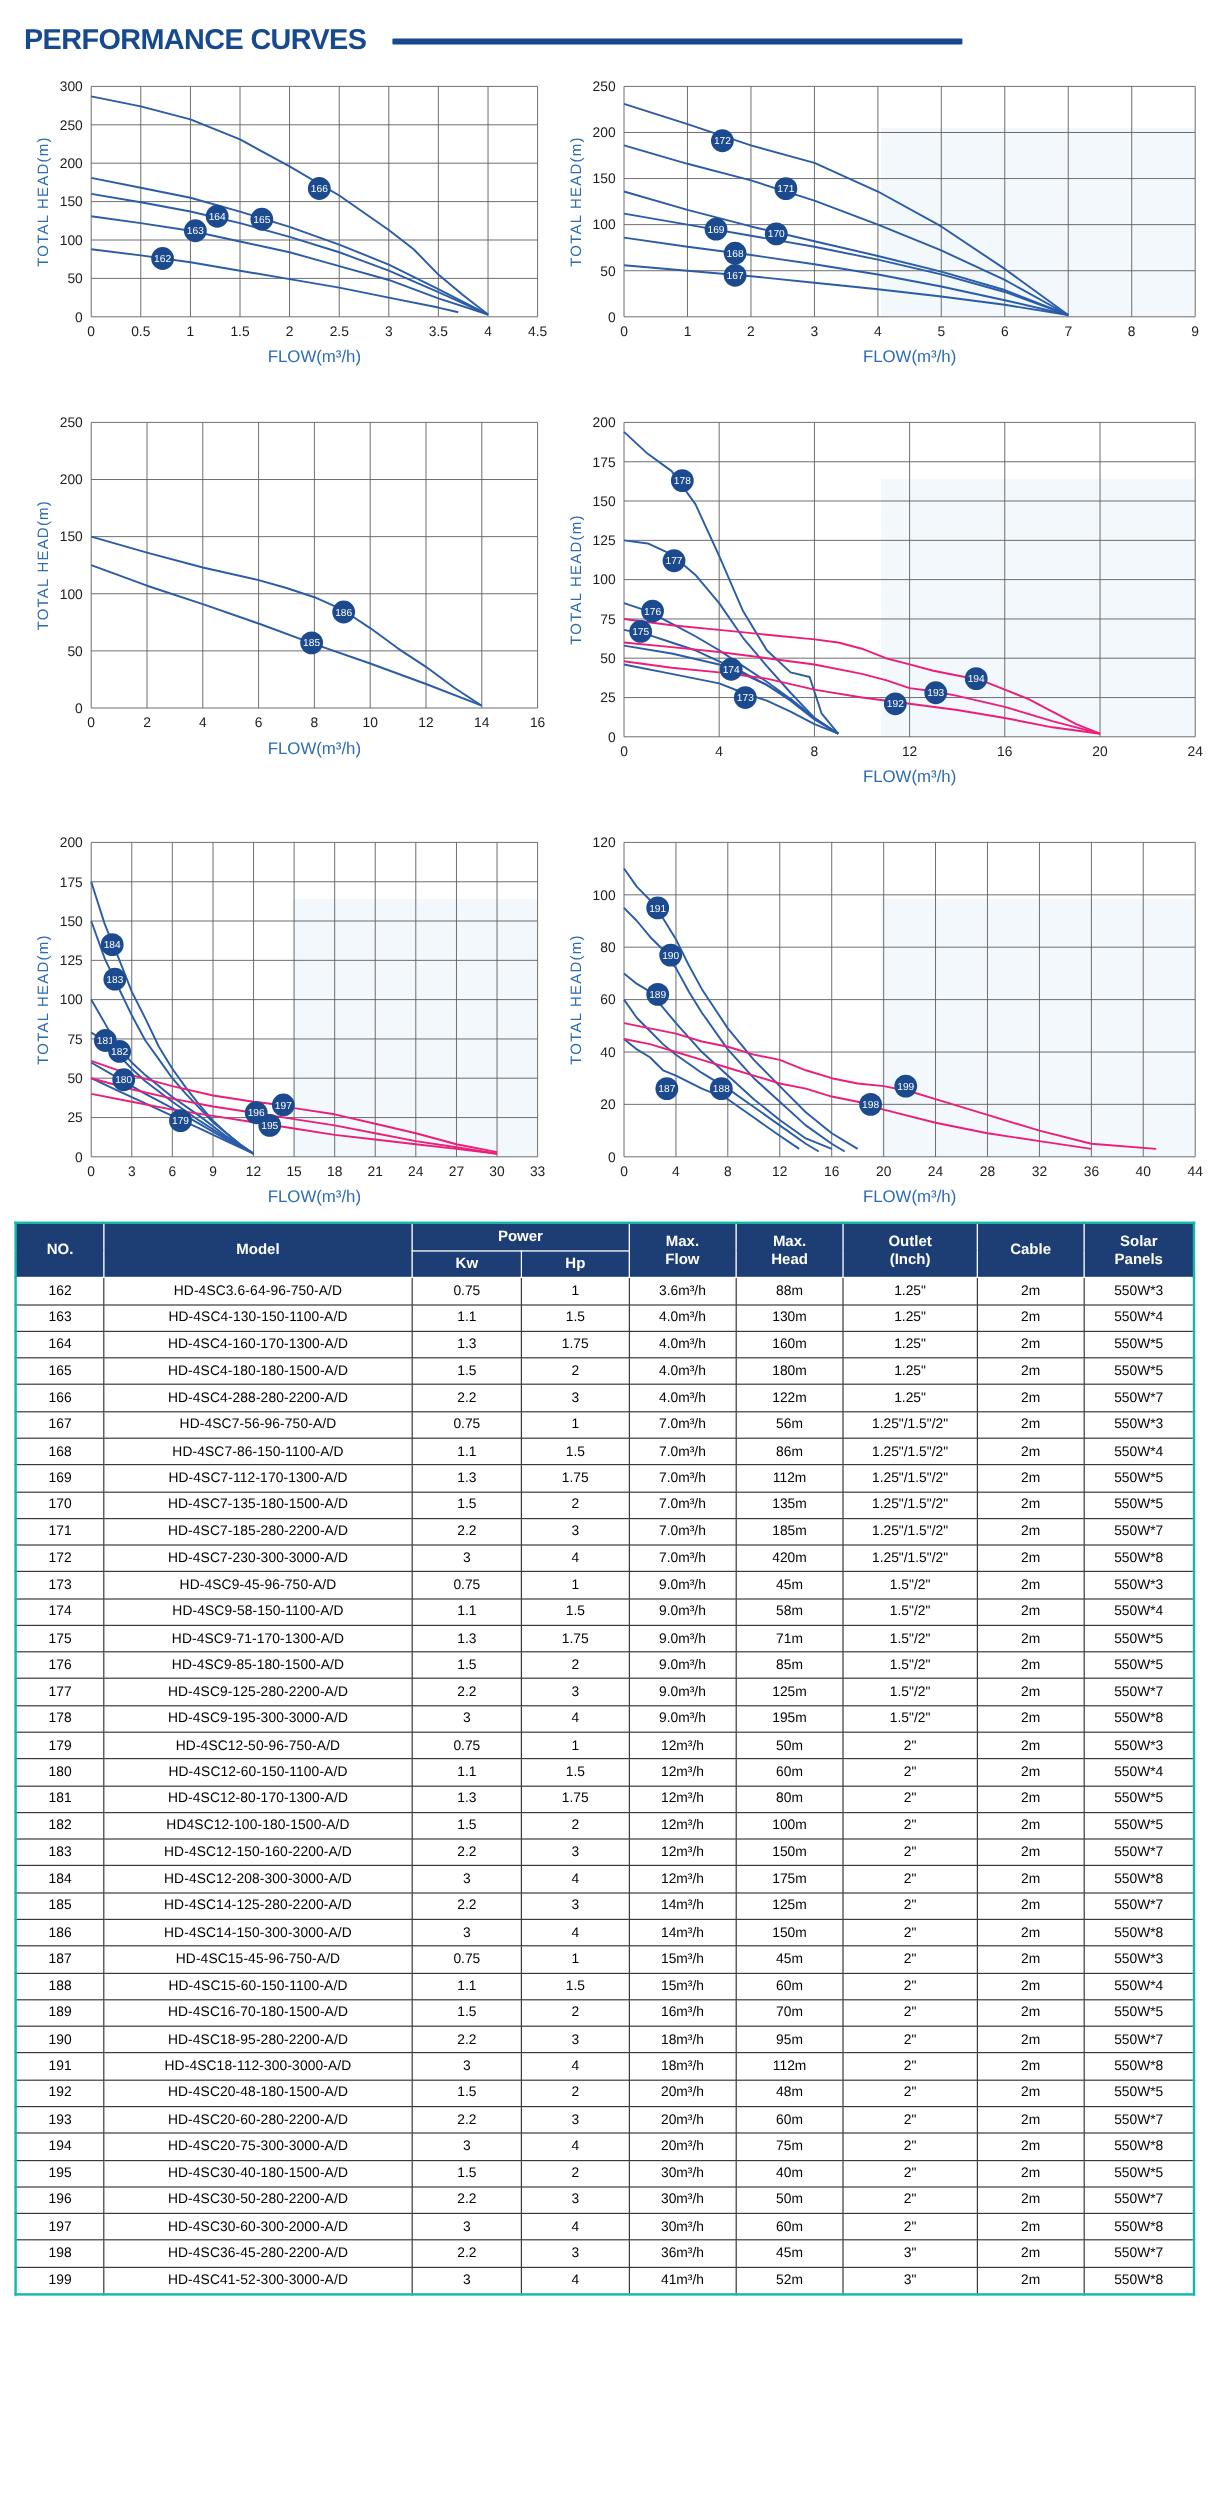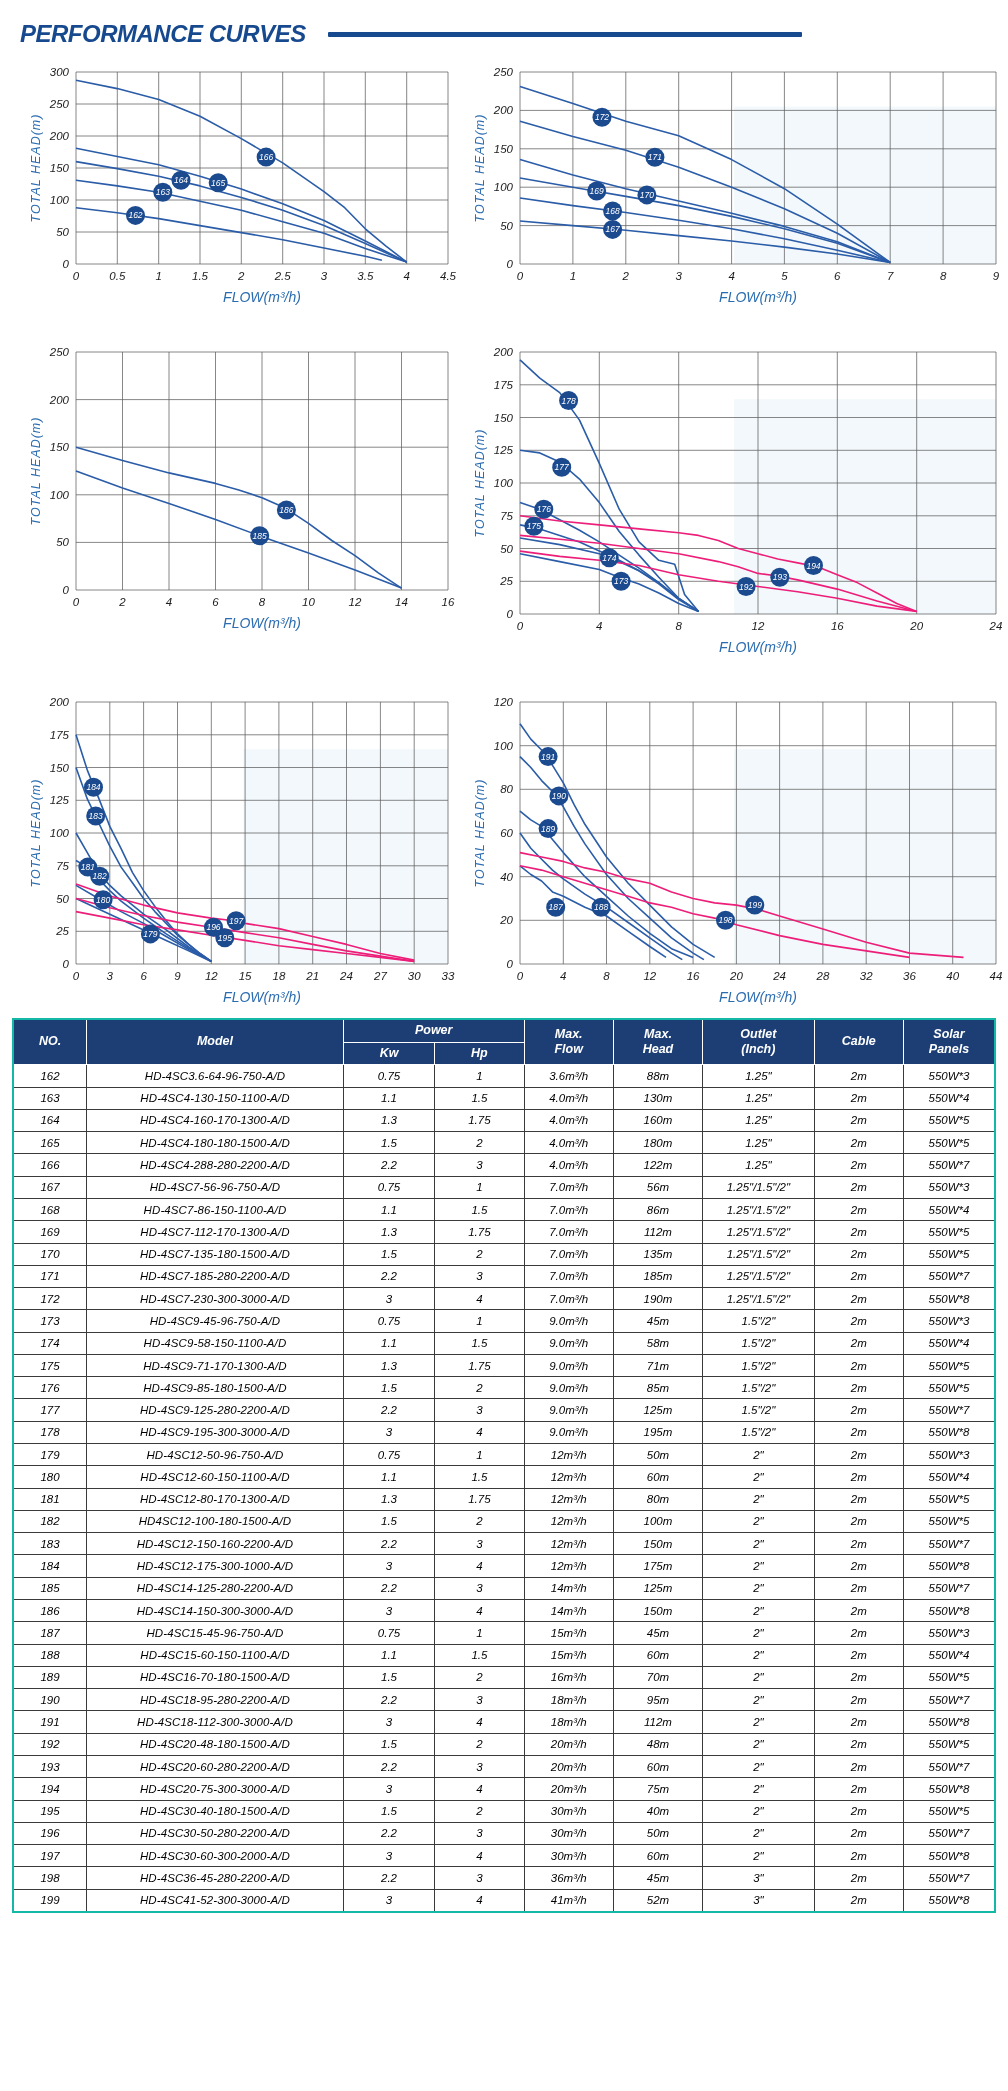--- a/index.html
+++ b/index.html
@@ -1,17 +1,17 @@
 <!DOCTYPE html>
 <html><head>
 <meta charset="utf-8">
 <style>
   html,body{margin:0;padding:0;background:#ffffff;}
   body{width:1008px;font-family:"Liberation Sans",sans-serif;-webkit-font-smoothing:antialiased;}
-  .page{width:820px;box-sizing:border-box;padding:18px 10px 24px 12px;font-style:italic;}
+  .page{width:820px;box-sizing:border-box;padding:18px 10px 24px 12px;}
   .heading-row{display:flex;align-items:center;margin:2px 4px 10px 8px;}
   .section-heading{font-weight:800;font-size:24px;color:#17498f;letter-spacing:-0.5px;white-space:nowrap;font-stretch:condensed;}
   .heading-rule{flex:1;height:5px;background:#17498f;margin-left:22px;margin-right:4px;border-radius:1px;}
   .charts-grid{display:grid;grid-template-columns:442px 546px;column-gap:2px;row-gap:34px;align-items:start;padding:4px 0 10px 14px;}
   .chart{line-height:0;}
   svg text{font-family:"Liberation Sans",sans-serif;}
   .grid{stroke:#5f5f5f;stroke-width:0.75;fill:none;}
   .tick{font-size:11.5px;fill:#1c1c1c;}
   .tech-heading-row{margin:26px 4px 12px 8px;}
   table.tech{border-collapse:collapse;margin:0 auto;width:984px;table-layout:fixed;border:2px solid #14b8a6;}
@@ -525,21 +525,21 @@
           <td>1.25"/1.5"/2"</td>
           <td>2m</td>
           <td>550W*7</td>
         </tr>
         <tr>
           <td>172</td>
           <td class="model">HD-4SC7-230-300-3000-A/D</td>
           <td>3</td>
           <td>4</td>
           <td>7.0m³/h</td>
-          <td>190m</td>
+          <td>420m</td>
           <td>1.25"/1.5"/2"</td>
           <td>2m</td>
           <td>550W*8</td>
         </tr>
         <tr>
           <td>173</td>
           <td class="model">HD-4SC9-45-96-750-A/D</td>
           <td>0.75</td>
           <td>1</td>
           <td>9.0m³/h</td>
@@ -653,21 +653,21 @@
           <td>2.2</td>
           <td>3</td>
           <td>12m³/h</td>
           <td>150m</td>
           <td>2"</td>
           <td>2m</td>
           <td>550W*7</td>
         </tr>
         <tr>
           <td>184</td>
-          <td class="model">HD-4SC12-175-300-1000-A/D</td>
+          <td class="model">HD-4SC12-208-300-3000-A/D</td>
           <td>3</td>
           <td>4</td>
           <td>12m³/h</td>
           <td>175m</td>
           <td>2"</td>
           <td>2m</td>
           <td>550W*8</td>
         </tr>
         <tr>
           <td>185</td>

